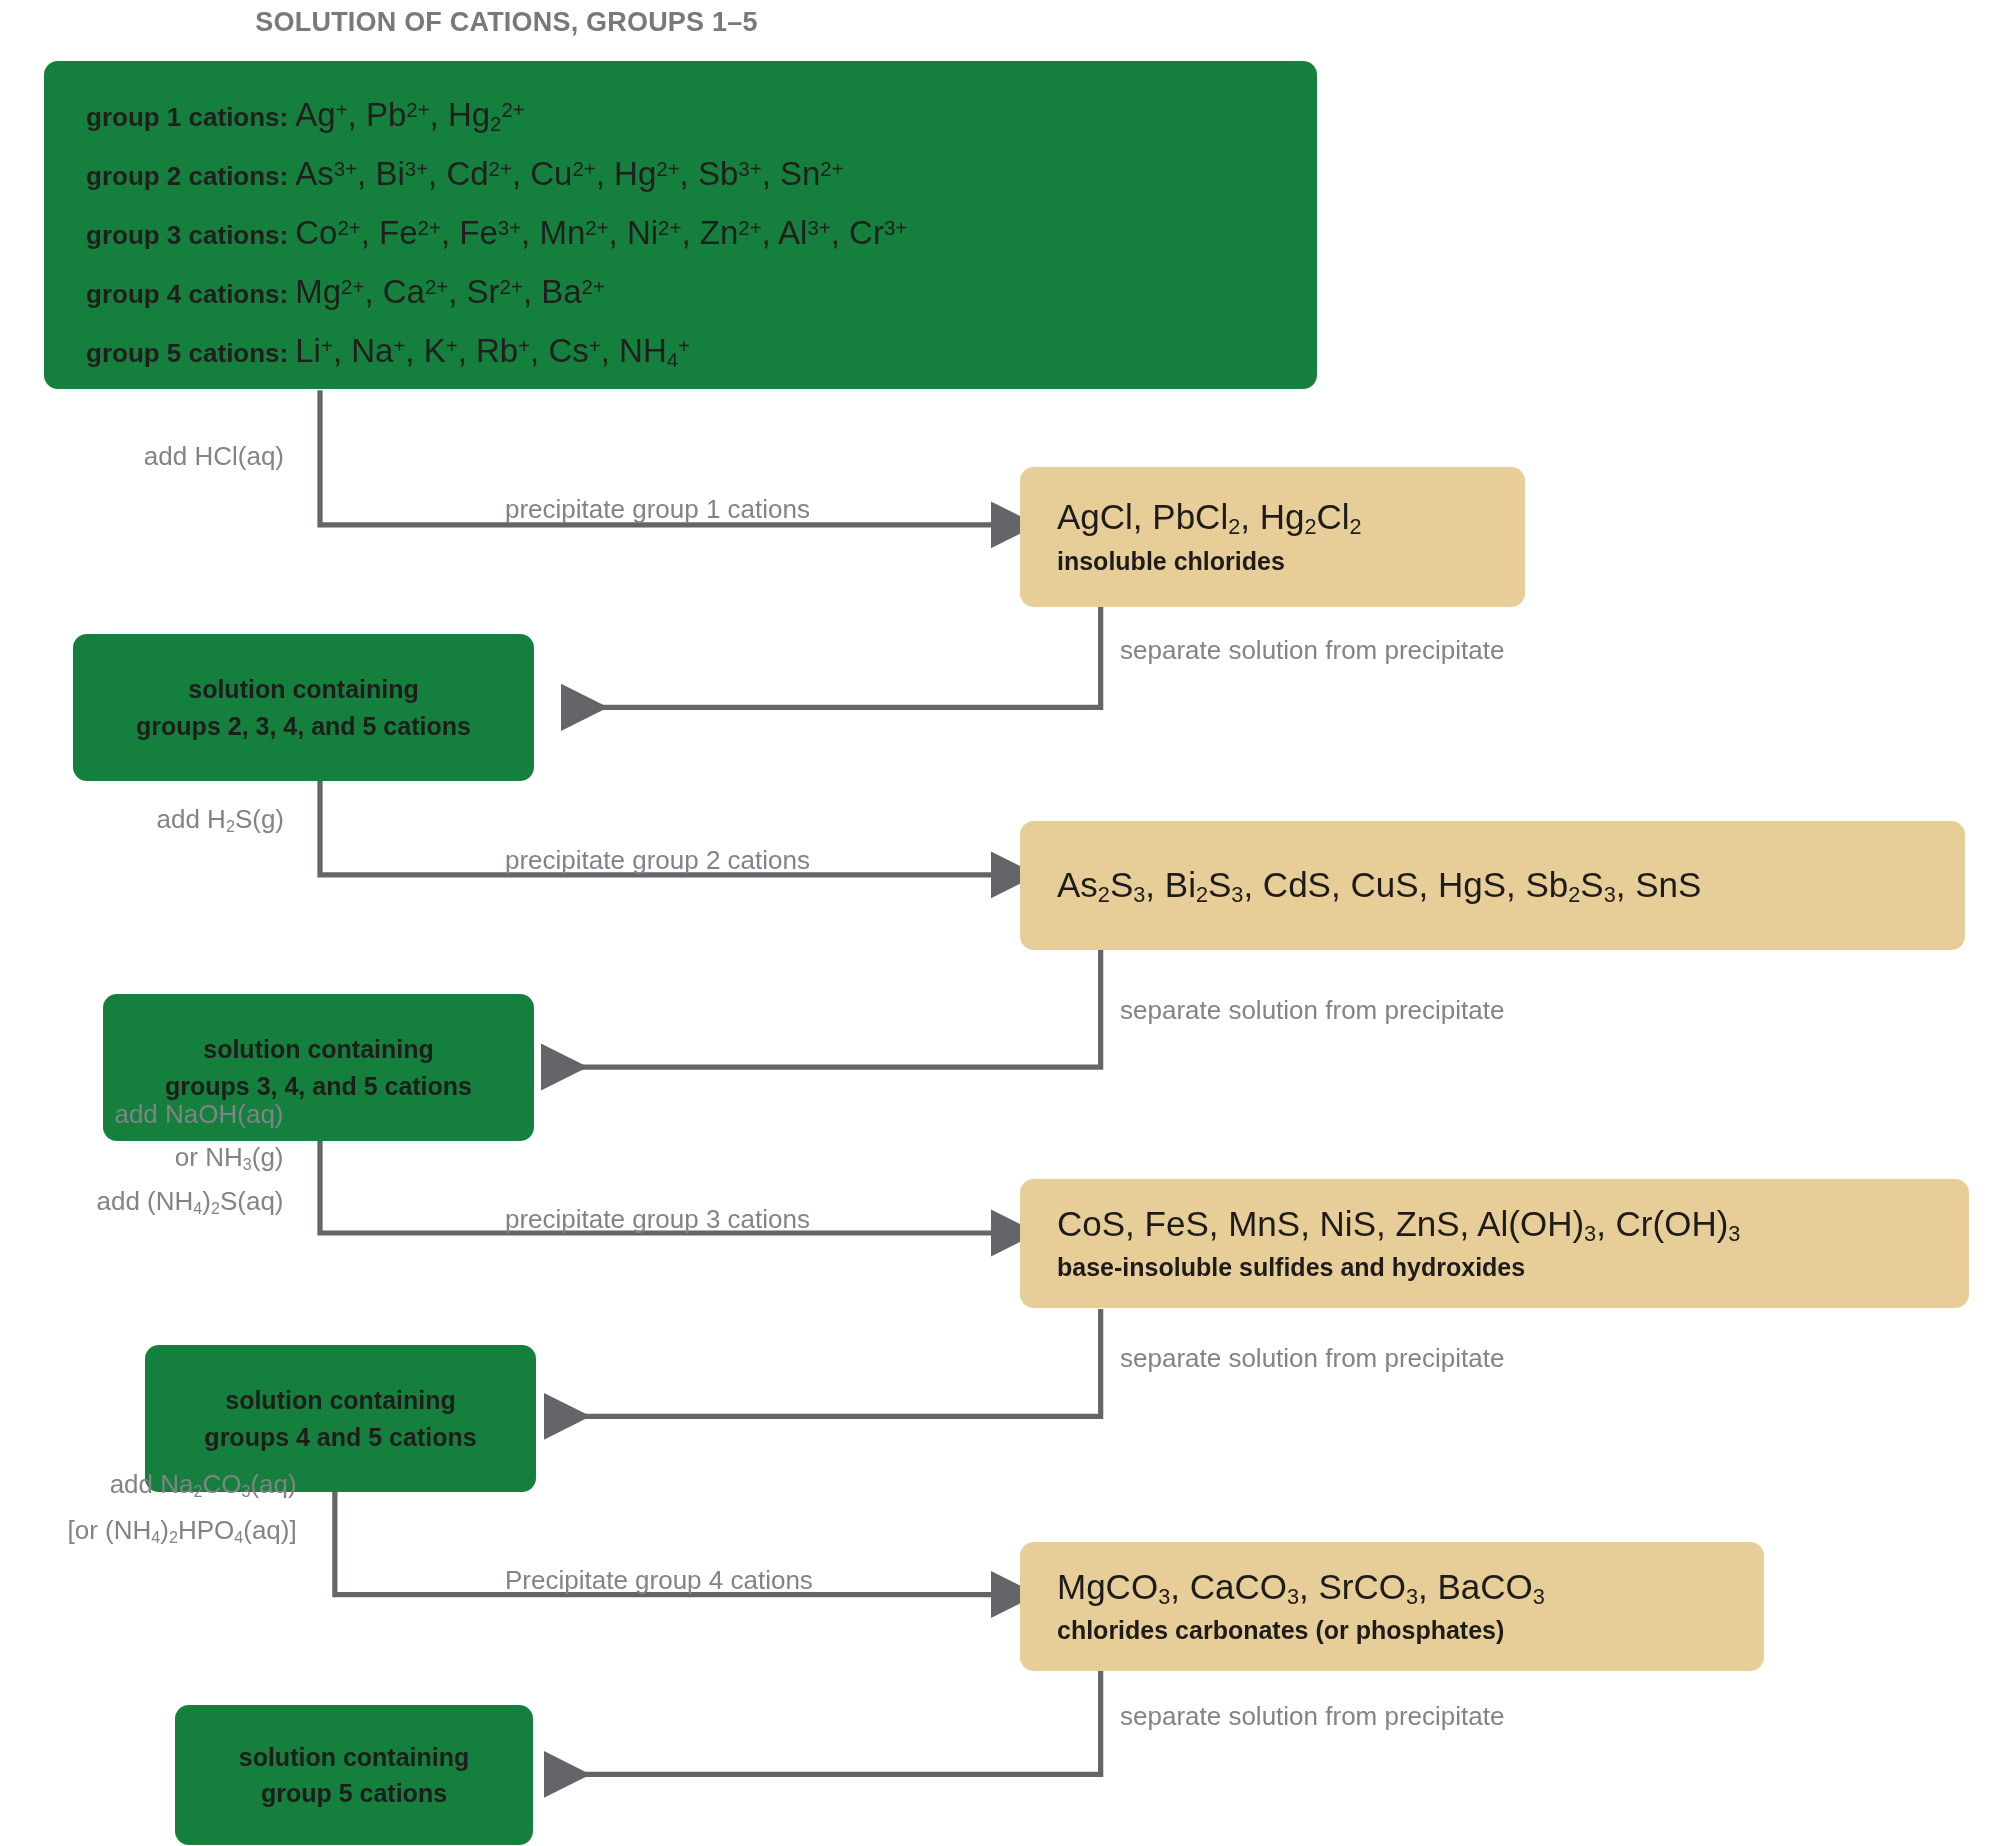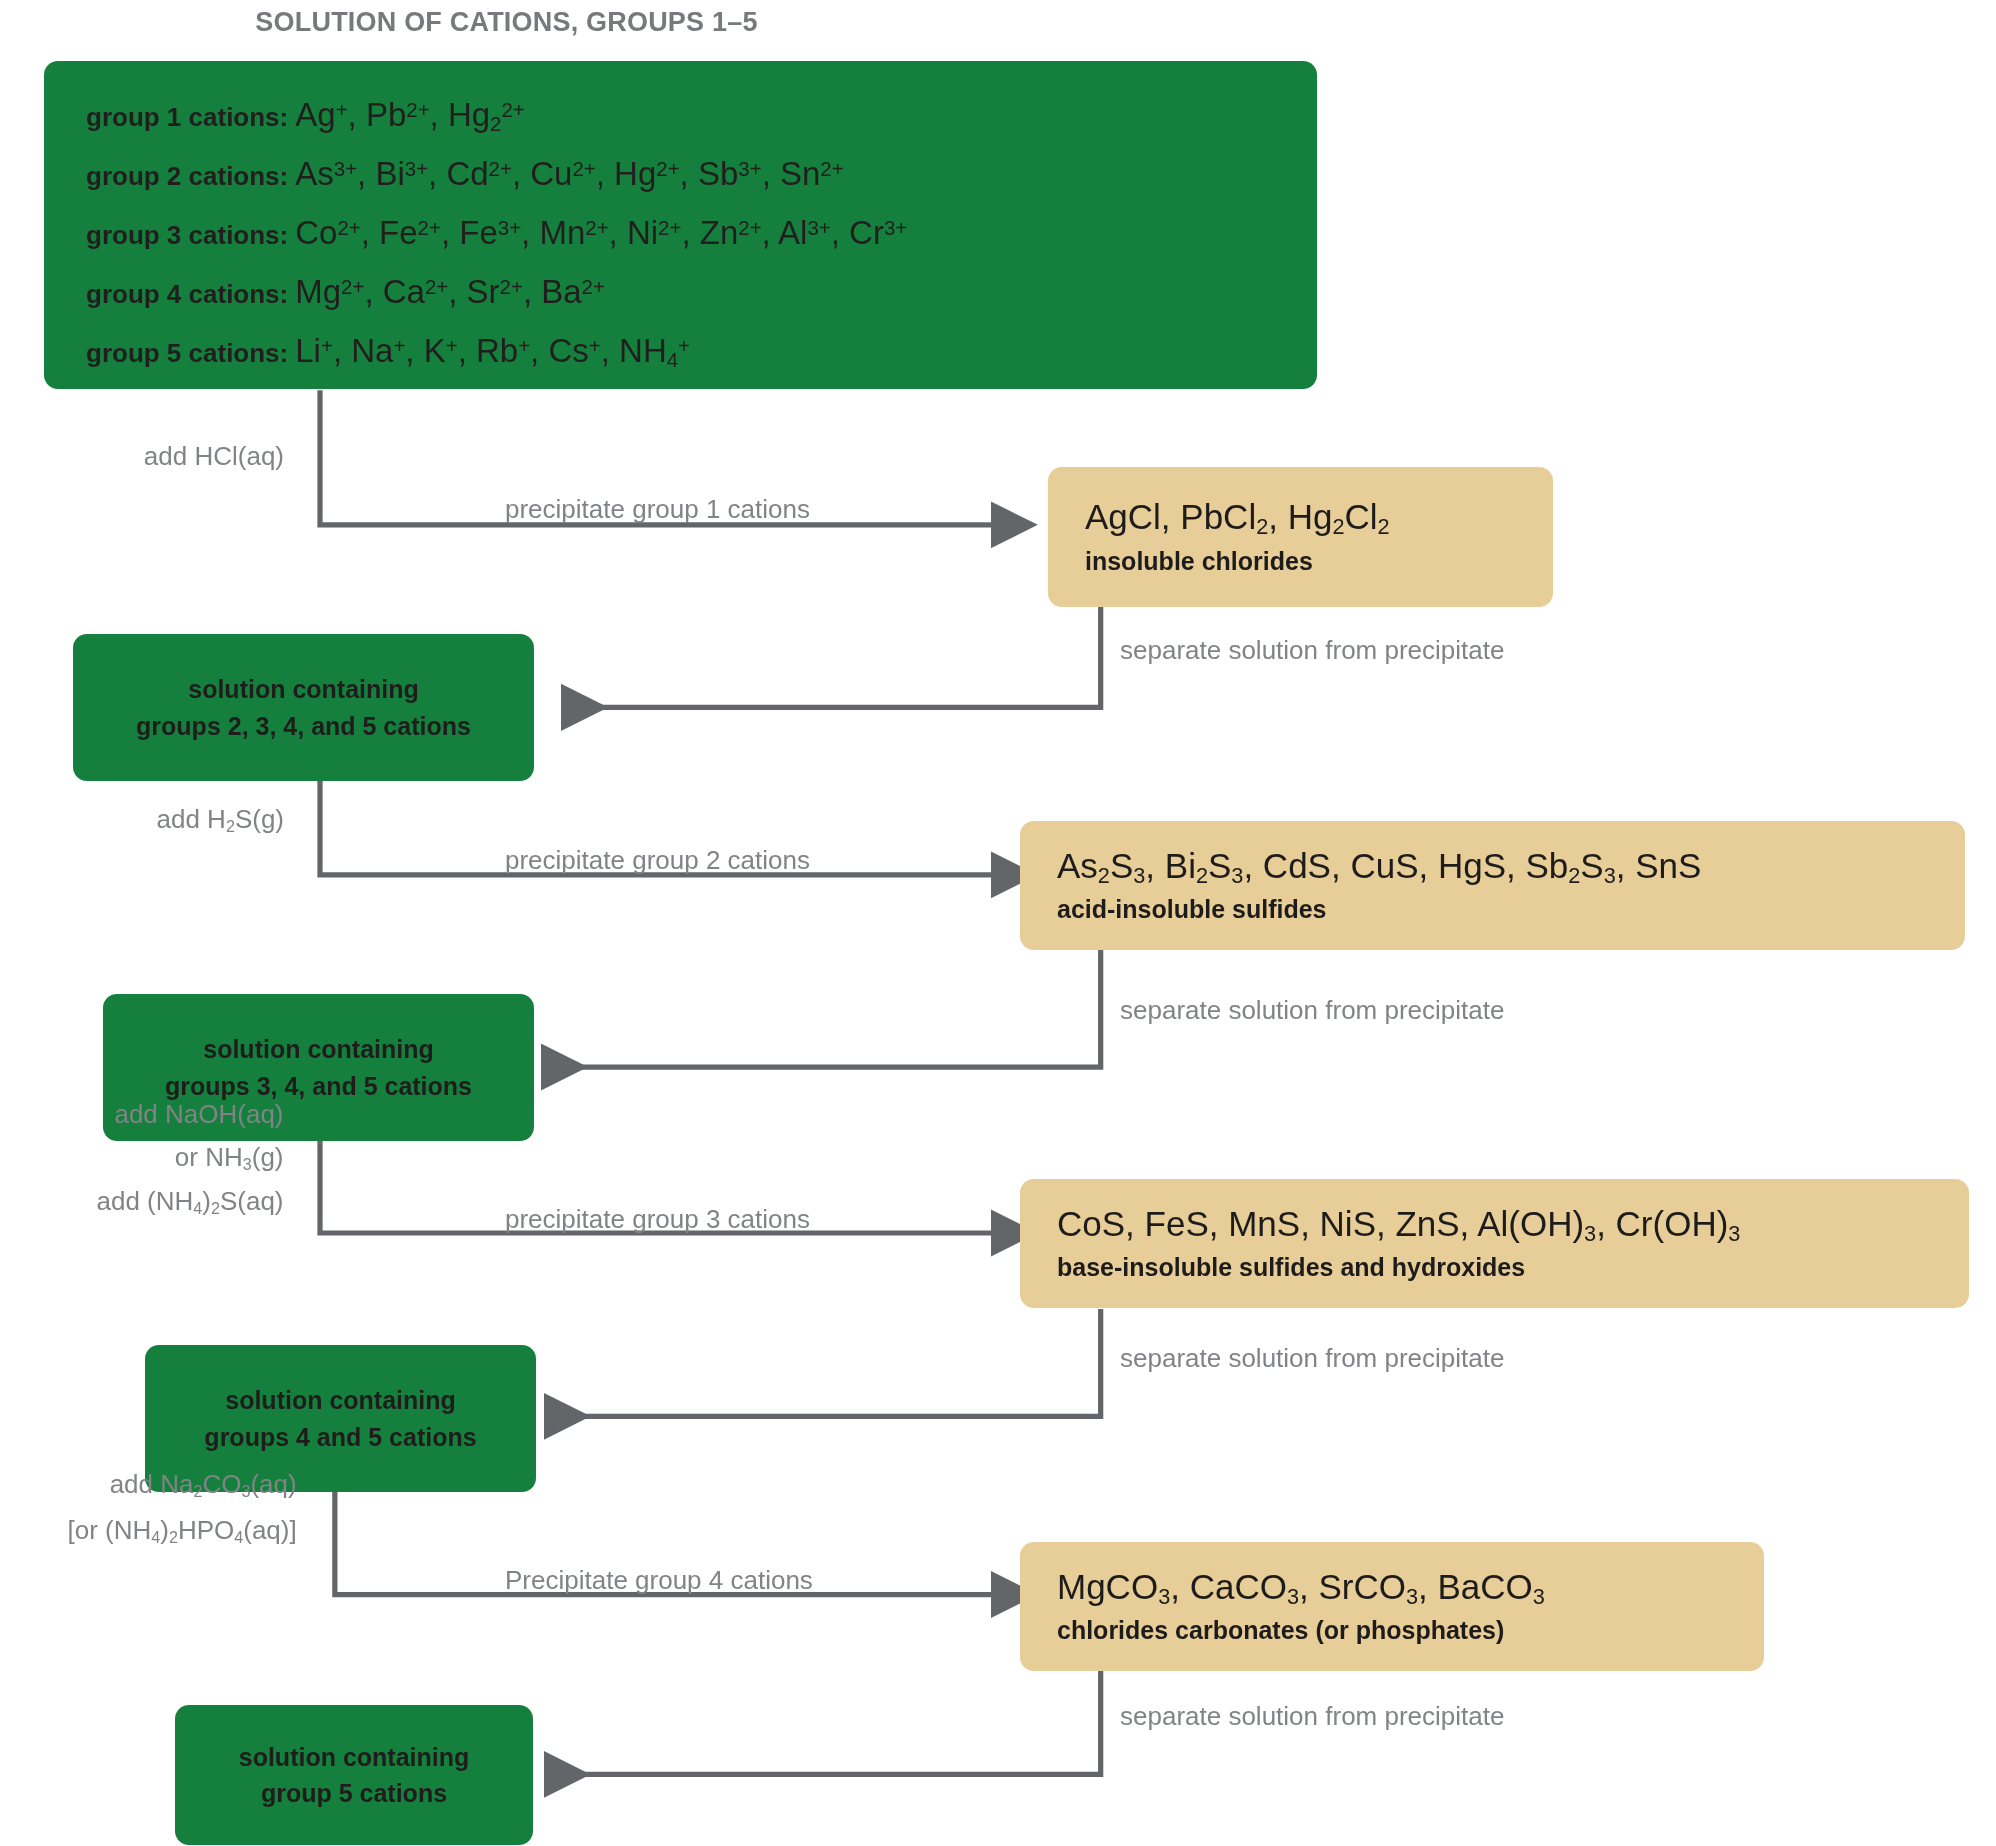--- a/index.html
+++ b/index.html
@@ -167,39 +167,38 @@
     </div>
     <div class="cation-row">
       <span class="lbl">group 5 cations:</span><span class="ions">Li<sup>+</sup>, Na<sup>+</sup>, K<sup>+</sup>, Rb<sup>+</sup>, Cs<sup>+</sup>, NH<sub>4</sub><sup>+</sup></span>
     </div>
   </div>
 
   <div class="lab right" style="left:35px; top:441px; width:249px;">add HCl(aq)</div>
 
   <div class="lab" style="left:505px; top:494px;">precipitate group 1 cations</div>
 
-  <div class="box gold ppt-box" style="left:1020px; top:467px; width:505px; height:140px;margin-left:28px;">
+  <div class="box gold ppt-box" style="left:1020px; top:467px; width:505px; height:140px;">
     <div class="ppt-formula">AgCl, PbCl<sub>2</sub>, Hg<sub>2</sub>Cl<sub>2</sub></div>
     <div class="ppt-caption">insoluble chlorides</div>
   </div>
 
   <div class="lab" style="left:1120px; top:635px;">separate solution from precipitate</div>
 
   <div class="box blue sol-box" style="left:73px; top:634px; width:461px; height:147px;">
     <div>solution containing</div>
     <div>groups 2, 3, 4, and 5 cations</div>
   </div>
 
   <div class="lab right" style="left:35px; top:804px; width:249px;">add H<sub>2</sub>S(g)</div>
 
   <div class="lab" style="left:505px; top:845px;">precipitate group 2 cations</div>
 
   <div class="box gold ppt-box" style="left:1020px; top:821px; width:945px; height:129px;">
     <div class="ppt-formula">As<sub>2</sub>S<sub>3</sub>, Bi<sub>2</sub>S<sub>3</sub>, CdS, CuS, HgS, Sb<sub>2</sub>S<sub>3</sub>, SnS</div>
-    <div class="ppt-caption">acid-insoluble sulfides</div>
   </div>
 
   <div class="lab" style="left:1120px; top:995px;">separate solution from precipitate</div>
 
   <div class="box blue sol-box" style="left:103px; top:994px; width:431px; height:147px;">
     <div>solution containing</div>
     <div>groups 3, 4, and 5 cations</div>
   </div>
 
   <div class="lab right" style="left:17.5px; top:1099px; width:266px;">add NaOH(aq)</div>

